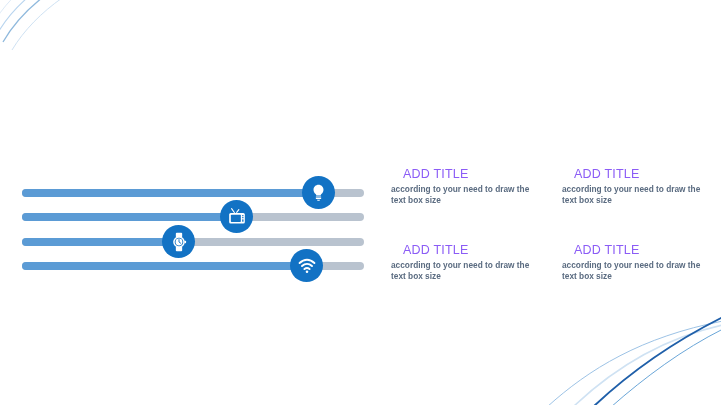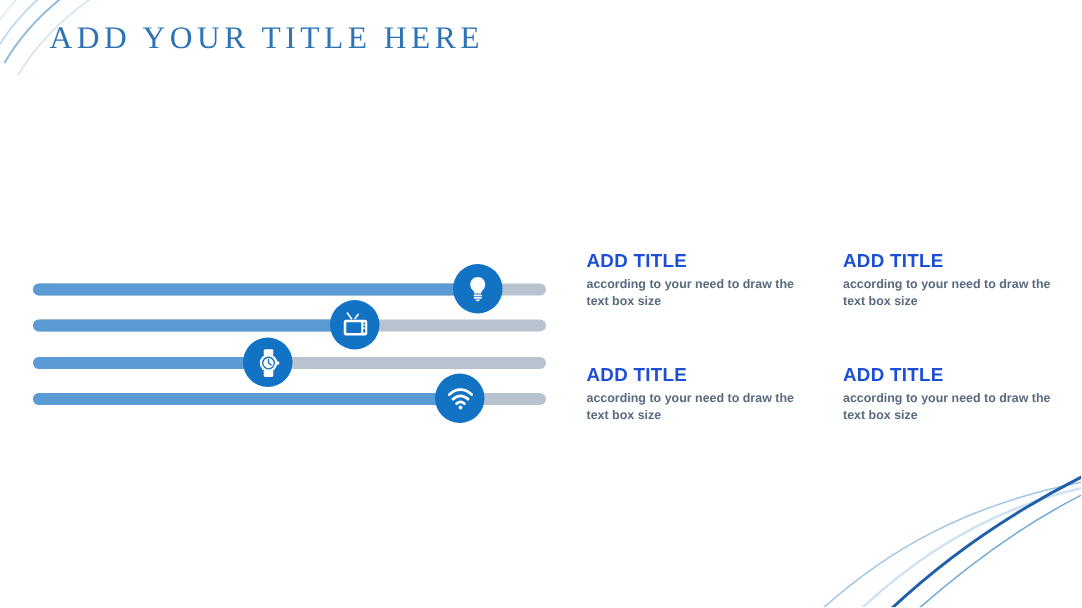--- a/index.html
+++ b/index.html
@@ -43,40 +43,39 @@
     position:absolute;
     width:33px;height:33px;border-radius:50%;
     background:#1272c4;
     display:flex;align-items:center;justify-content:center;
   }
   .icon-node svg{display:block;}
 
   
   .tblock{position:absolute;width:150px;}
   .tb-title{
-    font-size:12.5px;font-weight:bold;color:#1d4ed8;
-    letter-spacing:.2px;margin:0 0 3px 0;line-height:14px;
+    font-size:12.5px;font-weight:normal;color:#8b5cf6;
+    letter-spacing:.2px;margin:0 0 3px 12px;line-height:14px;
   }
   .tb-body{
     font-size:8.3px;color:#5a6b80;line-height:11px;margin:0;font-weight:bold;
   }
 </style>
 </head>
 <body>
 
 <div class="stage">
 
   <svg class="deco deco-tl" viewBox="0 0 150 110" fill="none">
     <path d="M122 -18 C 70 -4, 24 26, 2 66" stroke="#b9d5ef" stroke-width="1.1" fill="none"></path>
     <path d="M130 -14 C 78 2, 32 32, 9 72" stroke="#8fb9dd" stroke-width="1.3" fill="none"></path>
     <path d="M139 -8 C 88 10, 42 40, 18 80" stroke="#cfe2f3" stroke-width="1" fill="none"></path>
     <path d="M112 -22 C 62 -10, 18 18, -2 56" stroke="#d9e8f6" stroke-width="0.9" fill="none"></path>
   </svg>
 
-  <div class="title">ADD YOUR TITLE HERE</div>
 
   <div class="bars">
 
     <div class="bar-row" style="top:189px;">
       <div class="bar-track" style="width:342px;"></div>
       <div class="bar-fill" style="width:296px;"></div>
     </div>
     <div class="icon-node" style="left:302px;top:176px;">
       <svg width="19" height="19" viewBox="0 0 24 24" fill="#ffffff">
         <path d="M12 2.2c-3.5 0-6.3 2.8-6.3 6.3 0 2.3 1.2 4.1 2.6 5.3.5.45.8.95.8 1.5v.6h5.8v-.6c0-.55.3-1.05.8-1.5 1.4-1.2 2.6-3 2.6-5.3 0-3.5-2.8-6.3-6.3-6.3z"></path>

